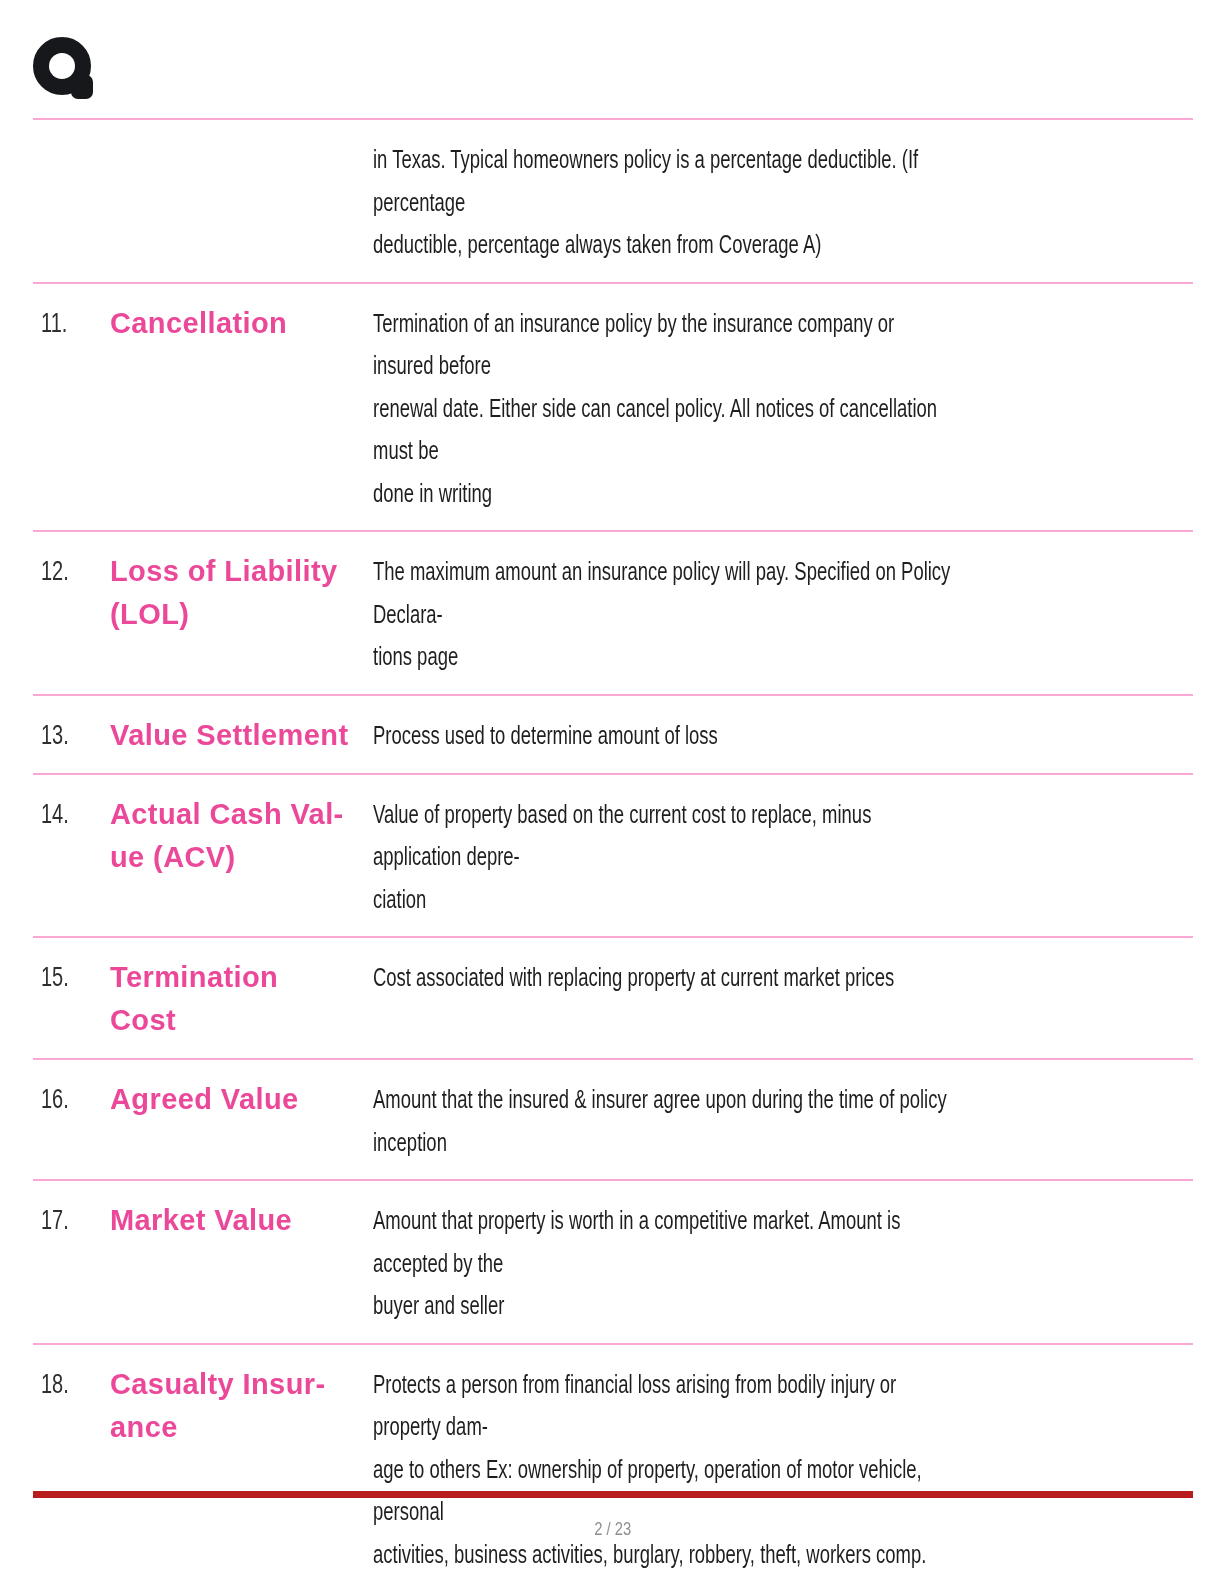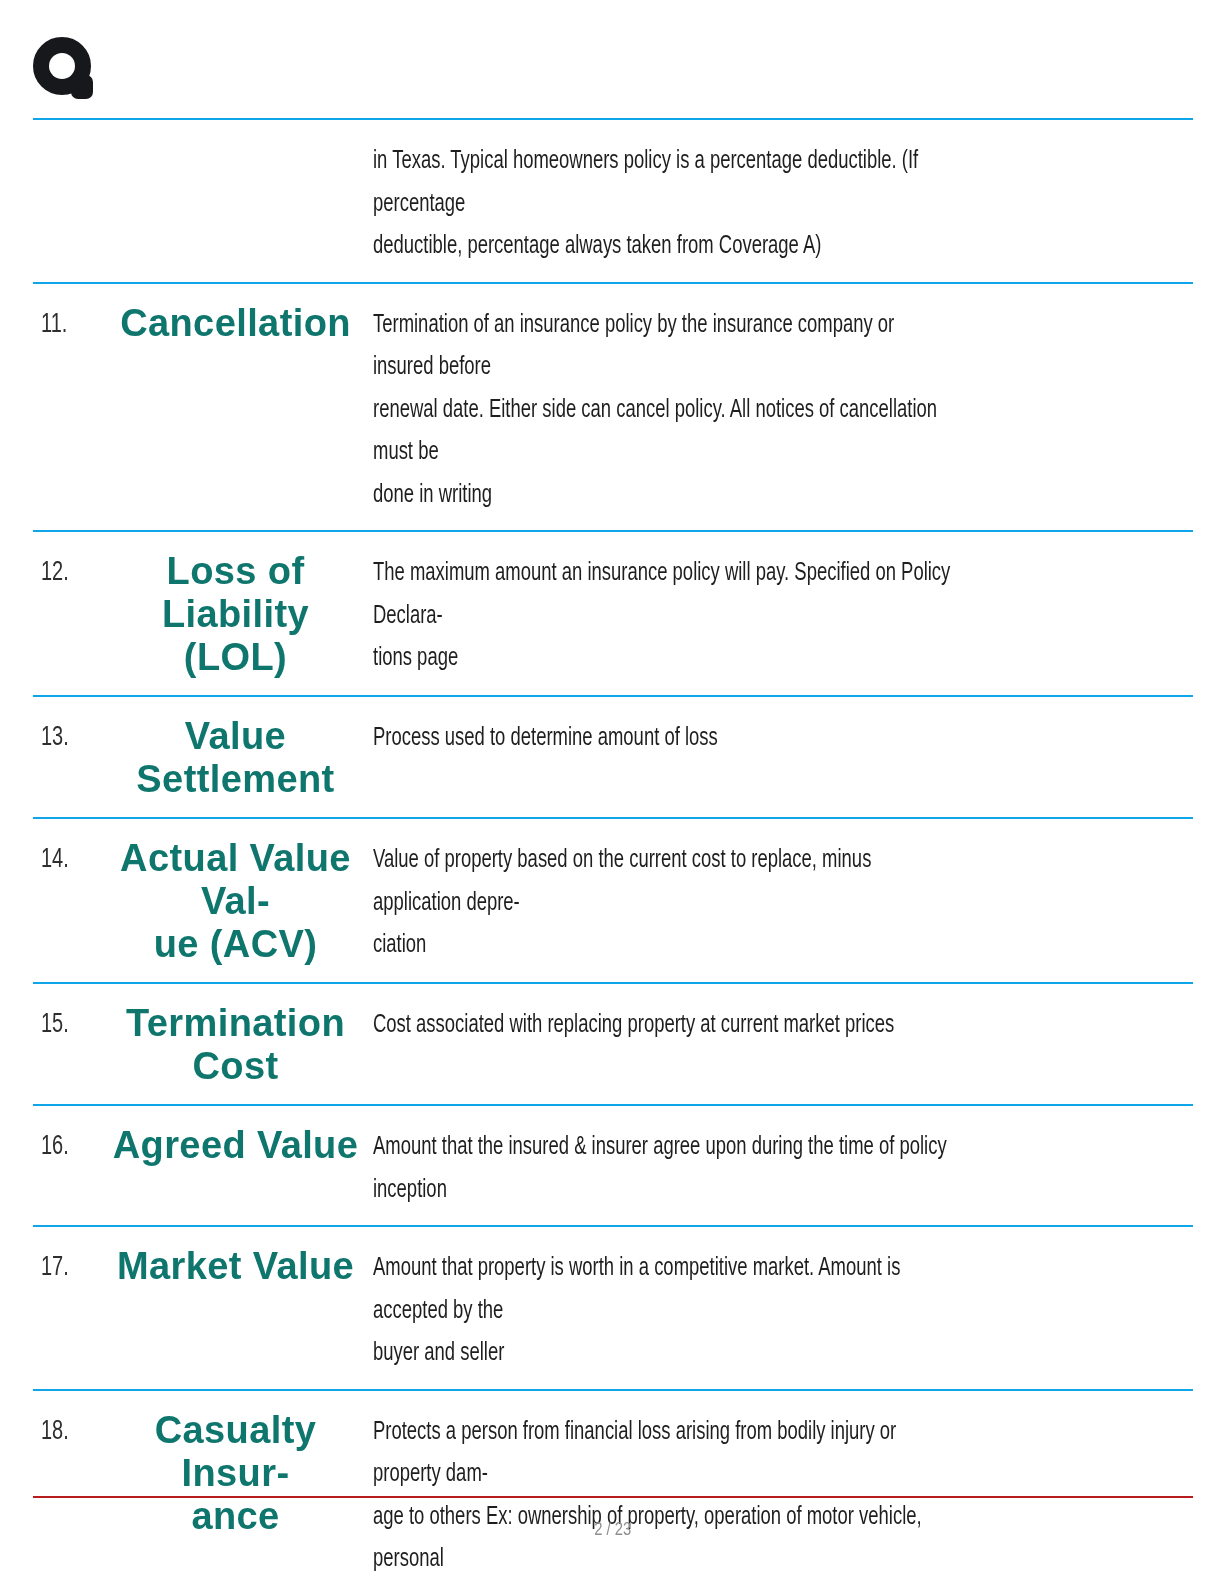--- a/index.html
+++ b/index.html
@@ -24,21 +24,21 @@
   }
   .logo {
     display: inline-block;
     margin-left: 0;
   }
   .glossary {
     width: 100%;
   }
   .row {
     display: flex;
-    border-top: 2px solid #0ea5e9;
+    border-top: 2px solid #f9a8d4;
     padding: 18px 0 16px;
     align-items: flex-start;
   }
   .col-num {
     width: 77px;
     box-sizing: border-box;
     padding-left: 8px;
     flex: none;
   }
   .col-num .txt {
@@ -48,45 +48,44 @@
     color: #2e2e2e;
     transform: scaleX(0.74);
     transform-origin: 0 0;
     white-space: nowrap;
   }
   .col-term {
     width: 263px;
     box-sizing: border-box;
     padding-right: 12px;
     flex: none;
-    font-size: 38px;
+    font-size: 29px;
     line-height: 43px;
     font-weight: 600;
     letter-spacing: 0.4px;
-    color: #0f766e;
+    color: #ec4899;
     white-space: pre-line;
-    text-align: center;
   }
   .col-def {
     flex: 1;
     font-size: 26px;
     line-height: 42.5px;
     color: #1e1e1e;
     white-space: pre-line;
     transform: scaleX(0.71);
     transform-origin: 0 0;
     letter-spacing: 0px;
   }
   .footer {
     position: absolute;
     left: 33px;
     right: 31px;
     bottom: 0;
     height: 86px;
-    border-top: 2px solid #b91c1c;
+    border-top: 7px solid #b91c1c;
     text-align: center;
   }
   .footer .page-num {
     display: inline-block;
     margin-top: 20px;
     font-size: 19px;
     color: #8f8f8f;
     transform: scaleX(0.78);
   }
 </style>
@@ -131,21 +130,21 @@
     </div>
 
     <div class="row">
       <div class="col-num"><span class="txt">13.</span></div>
       <div class="col-term">Value Settlement</div>
       <div class="col-def">Process used to determine amount of loss</div>
     </div>
 
     <div class="row">
       <div class="col-num"><span class="txt">14.</span></div>
-      <div class="col-term">Actual Value Val-
+      <div class="col-term">Actual Cash Val-
 ue (ACV)</div>
       <div class="col-def">Value of property based on the current cost to replace, minus application depre-
 ciation</div>
     </div>
 
     <div class="row">
       <div class="col-num"><span class="txt">15.</span></div>
       <div class="col-term">Termination
 Cost</div>
       <div class="col-def">Cost associated with replacing property at current market prices</div>

